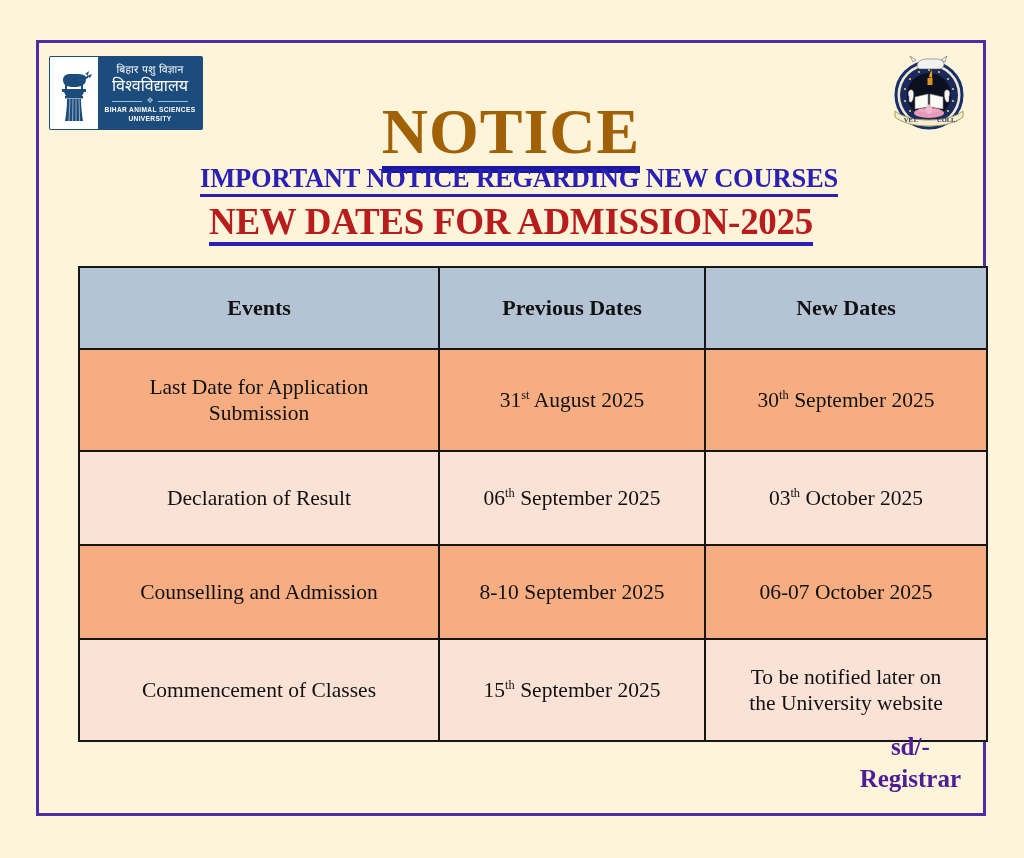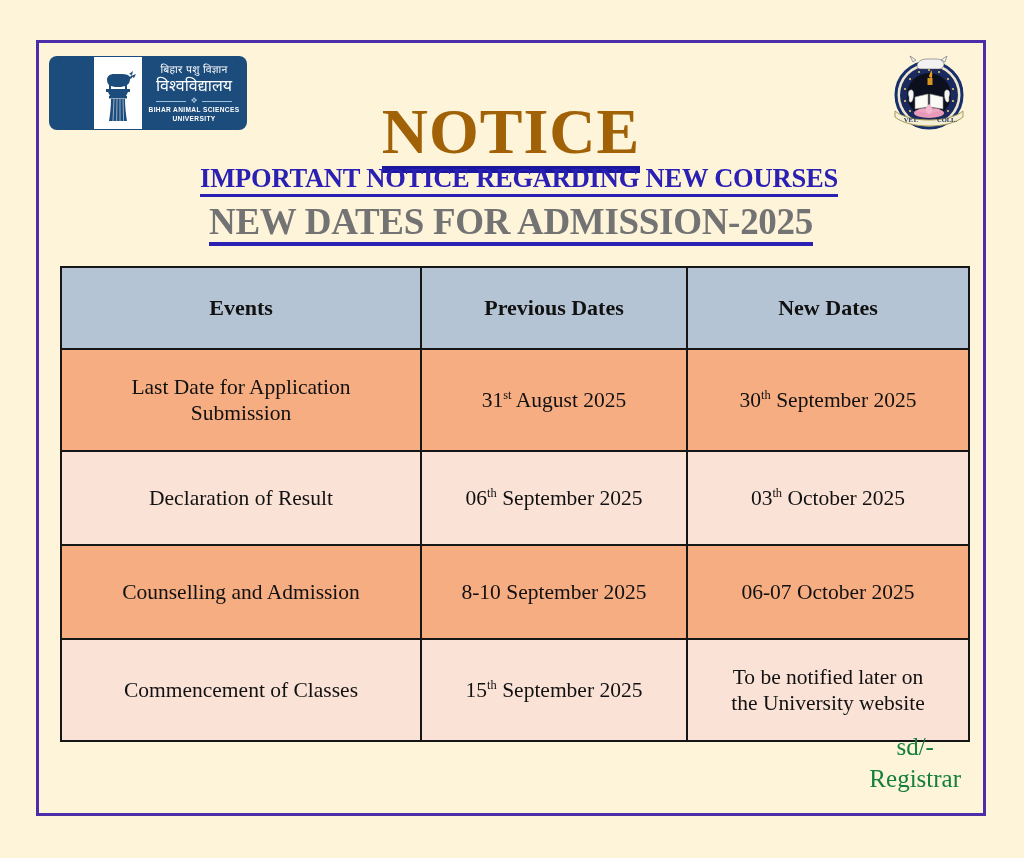--- a/index.html
+++ b/index.html
@@ -42,26 +42,25 @@
     height: 180px;
   }
 
   
   #univ-logo {
     position: absolute;
     left: 11px;
     top: 14px;
     width: 152px;
     height: 72px;
-    border-radius: 7px;
+    border-radius: 1px;
     overflow: hidden;
     display: flex;
     background: #1C4C7C;
     box-shadow: 0 0 0 1px #1C4C7C;
-    padding-left: 44px;
   }
   #univ-logo .crest-box {
     width: 48px;
     background: #FFFFFF;
     display: flex;
     align-items: center;
     justify-content: center;
   }
   #univ-logo .crest-box svg { display: block; }
   #univ-logo .logo-text {
@@ -167,34 +166,34 @@
     margin-left: 16px;
   }
 
   #title-main {
     position: absolute;
     left: 0; right: 0;
     top: 160px;
     text-align: center;
     font-size: 37px;
     font-weight: bold;
-    color: #737373;
+    color: #b91c1c;
     letter-spacing: -0.3px;
     line-height: 1;
   }
   #title-main .u {
     display: inline-block;
     border-bottom: 4px solid #2A20B4;
     padding-bottom: 2px;
   }
 
   
   #dates-table {
     position: absolute;
-    left: 21px;
+    left: 39px;
     top: 223px;
     width: 908px;
     border-collapse: collapse;
     table-layout: fixed;
   }
   #dates-table td, #dates-table th {
     border: 2px solid #161616;
     text-align: center;
     vertical-align: middle;
     color: #111111;
@@ -224,22 +223,22 @@
     line-height: 0;
   }
   .cell-line { display: block; line-height: 1.22; }
 
   
   #signature {
     position: absolute;
     right: 22px;
     top: 688px;
     text-align: center;
-    color: #15803d;
-    font-weight: normal;
+    color: #4c1d95;
+    font-weight: bold;
     font-size: 25px;
     line-height: 1.28;
   }
 </style>
 </head>
 <body>
 
 <div id="page">
   <div id="notice-border">
 

